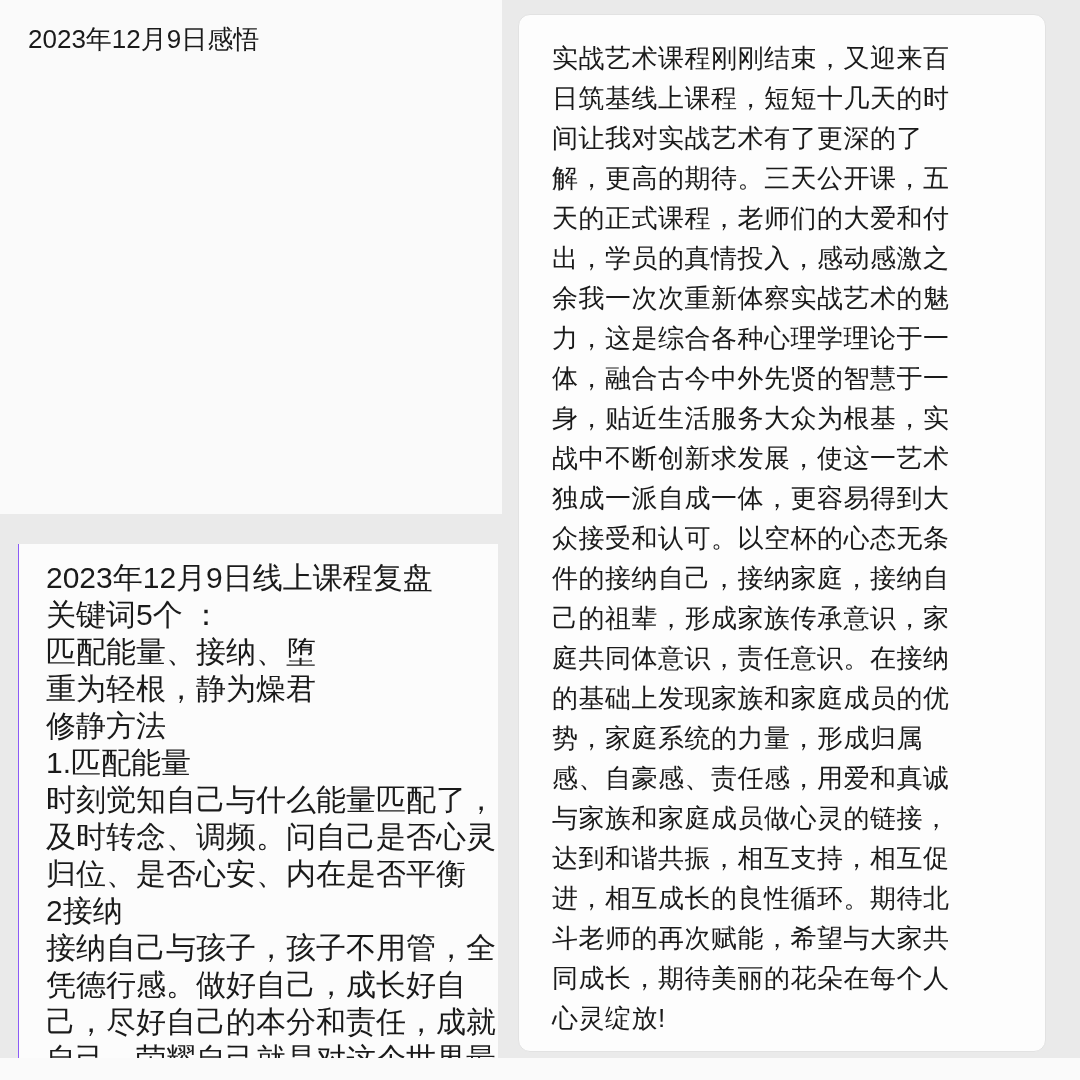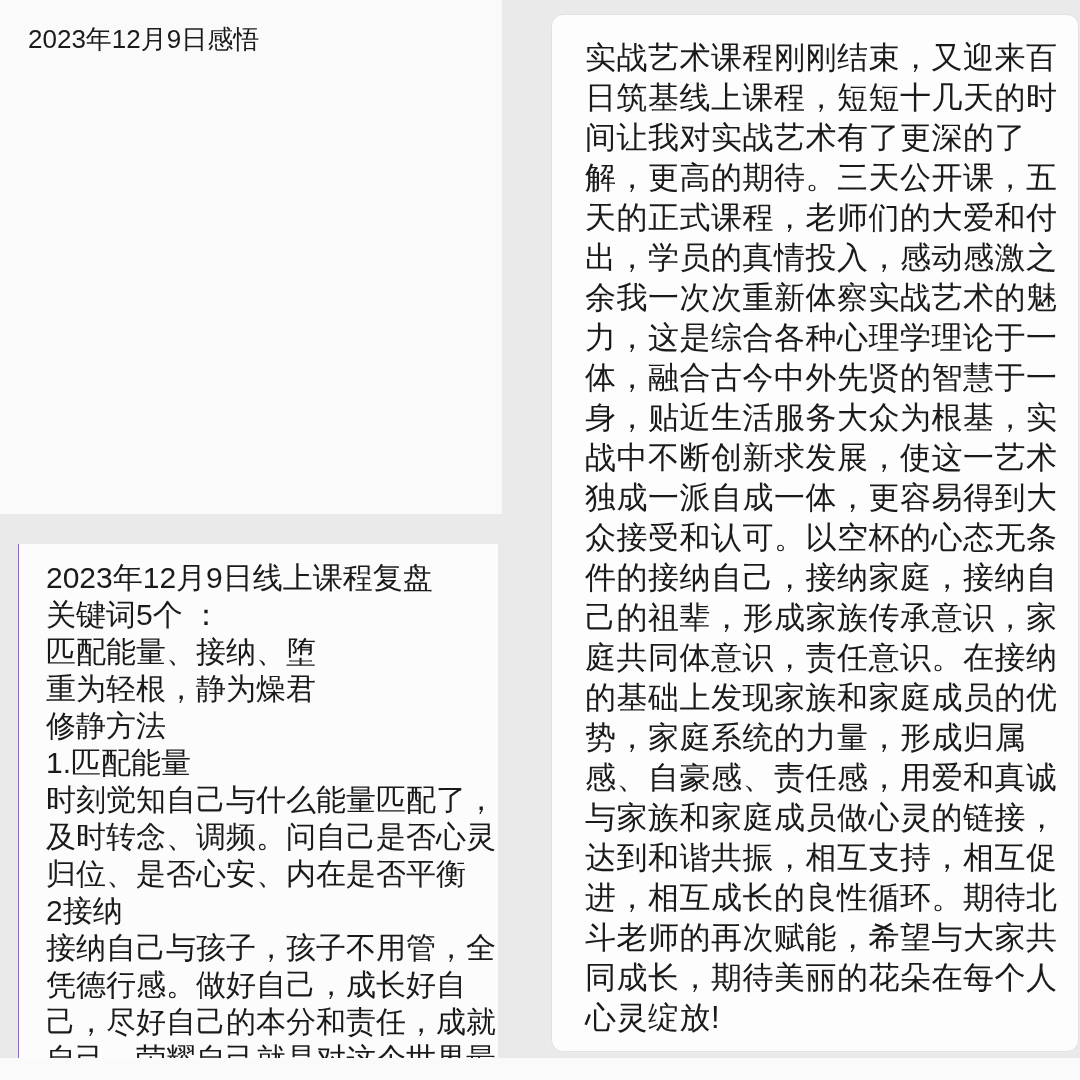--- a/index.html
+++ b/index.html
@@ -49,30 +49,30 @@
     border-left: 1px solid #8b5cf6;
     box-sizing: border-box;
     padding: 15px 0 0 27px;
     font-size: 30px;
     line-height: 37px;
     overflow: hidden;
   }
   
   .panel-right {
     position: absolute;
-    left: 551px;
+    left: 518px;
     top: 14px;
     width: 528px;
     height: 1038px;
     background: #fdfdfd;
     border: 1px solid #e2e2e2;
     border-radius: 12px;
     box-sizing: border-box;
     padding: 23px 14px 0 33px;
-    font-size: 31px;
+    font-size: 26px;
     line-height: 40px;
     letter-spacing: 0.5px;
     overflow: hidden;
   }
   
   .bottom-strip {
     position: absolute;
     left: 0;
     top: 1058px;
     width: 1080px;

